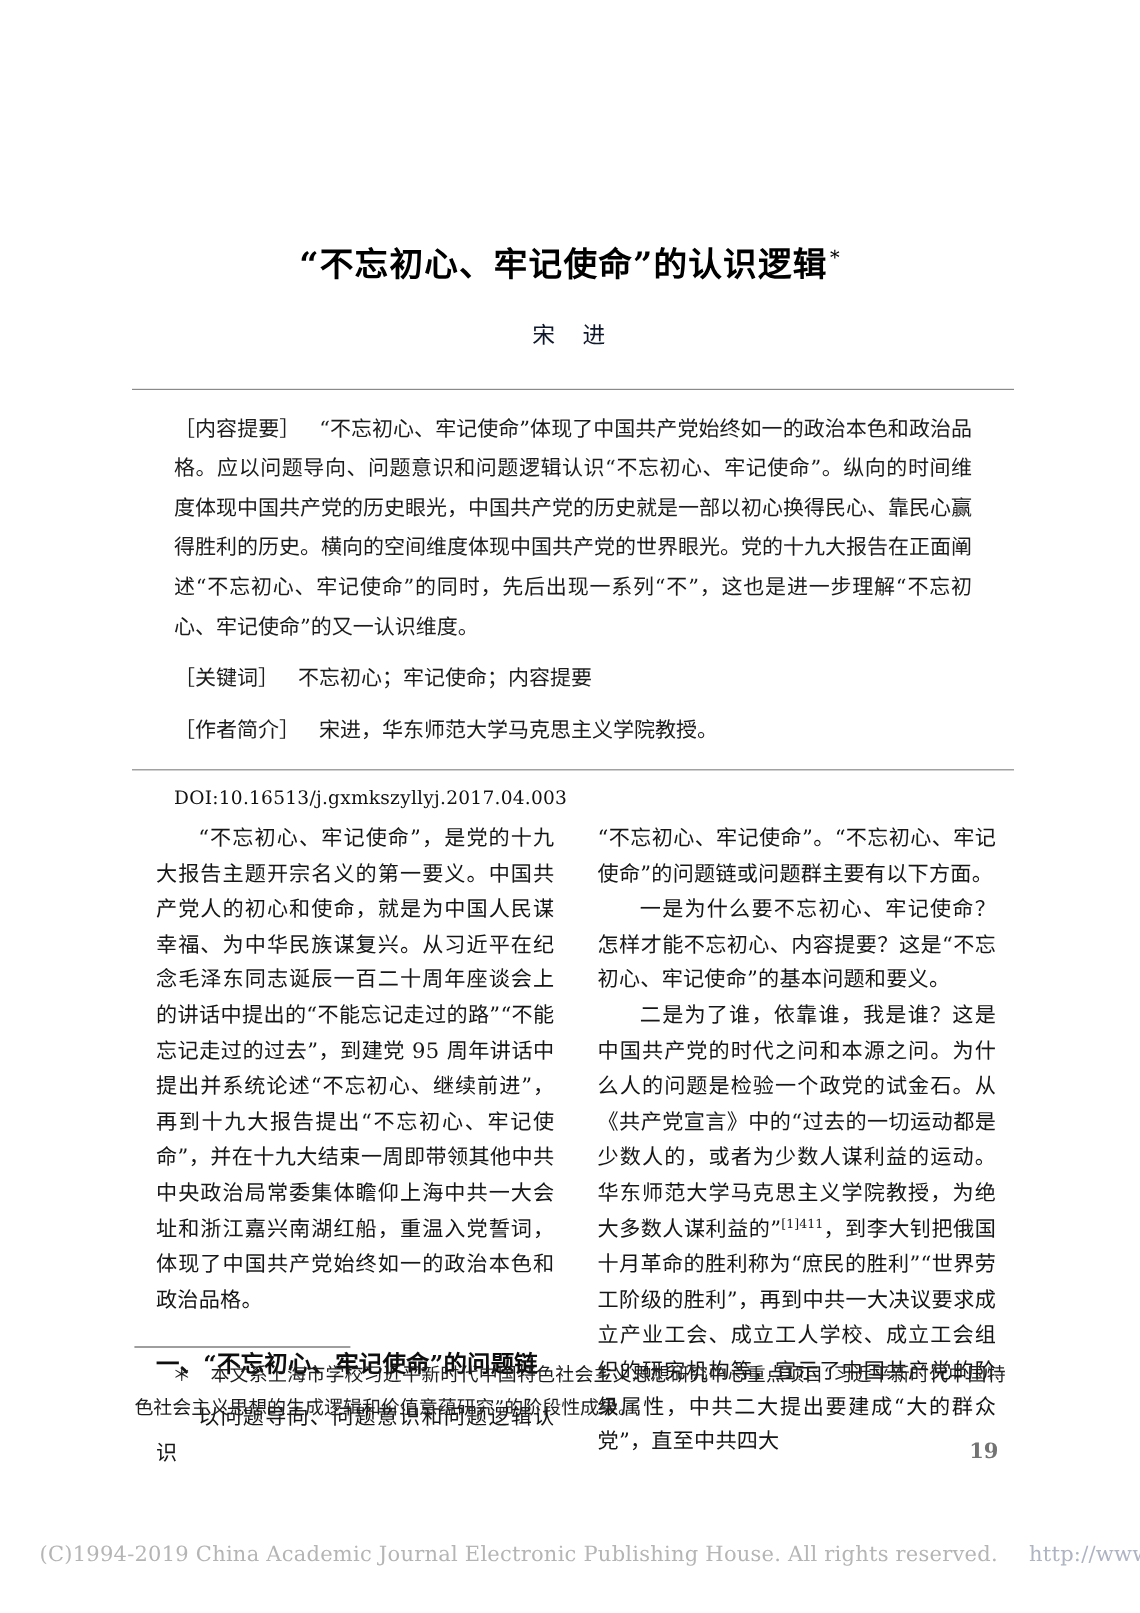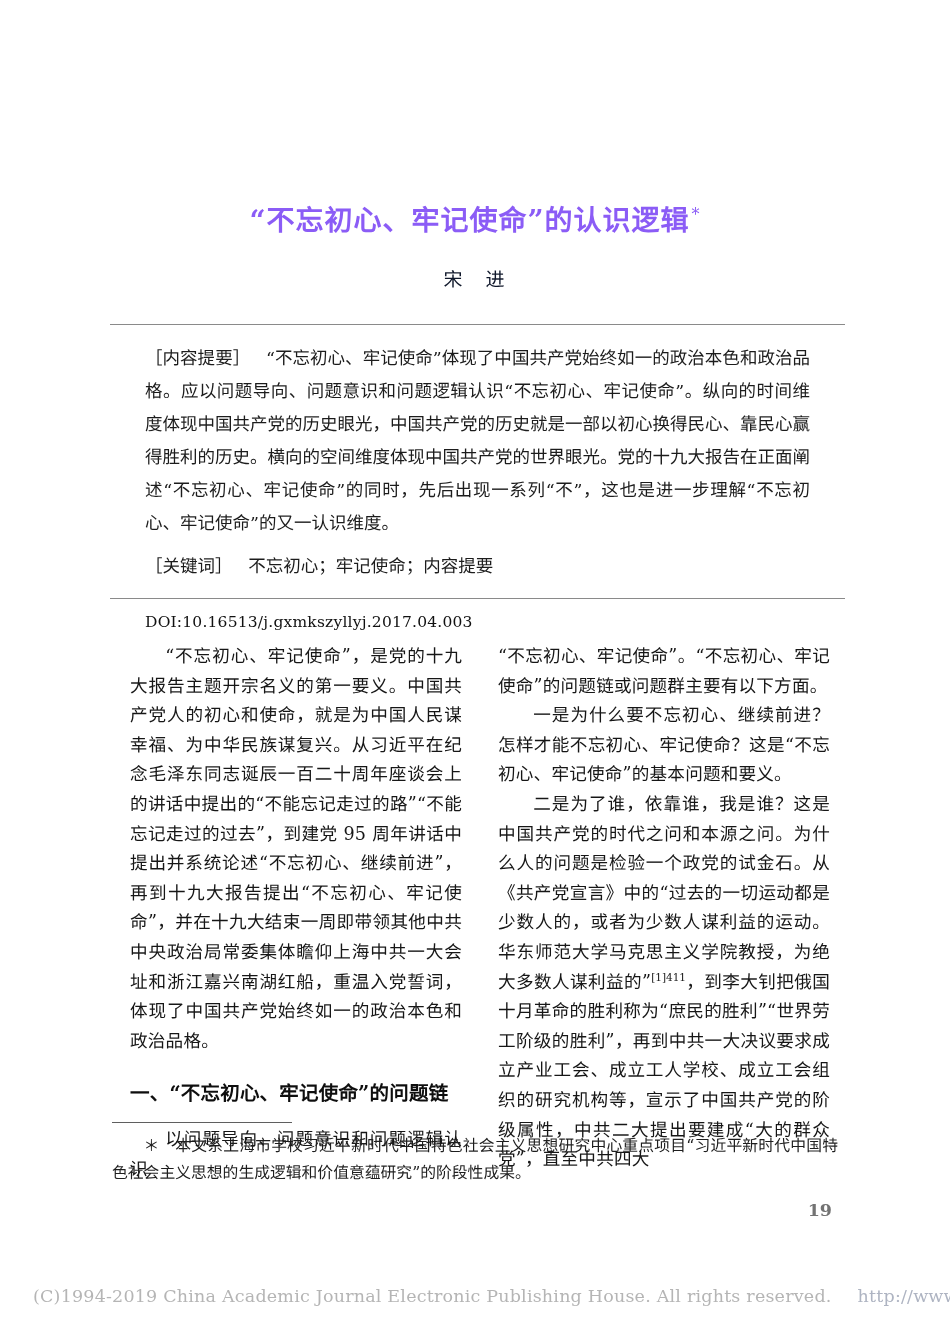--- a/index.html
+++ b/index.html
@@ -11,21 +11,21 @@
     -webkit-font-smoothing: antialiased;
   }
   .page { position: relative; width: 950px; height: 1344px; overflow: hidden; background: #fff; }
 
   
   .title {
     margin: 0; padding-top: 198px;
     text-align: center;
     font-size: 28px; font-weight: 700;
     letter-spacing: 1px;
-    color: #8b5cf6;
+    color: #000000;
   }
   .title sup { font-size: 16px; font-weight: 400; vertical-align: super; margin-left: 2px; }
   .author {
     margin-top: 26px;
     text-align: center;
     font-size: 19px; letter-spacing: 2px; color: #0f172a;
   }
 
   .rule-full {
     border: none; border-top: 1px solid #8a8a8a;
@@ -110,35 +110,36 @@
 
   <div class="author">宋　进</div>
 
   <hr class="rule-full rule-1">
 
   <div class="meta-block">
     <p class="meta-para"><span class="meta-label">［内容提要］</span><span>“不忘初心、牢记使命”体现了中国共产党始终如一的政治本色和政治品格。应以问题导向、问题意识和问题逻辑认识“不忘初心、牢记使命”。纵向的时间维度体现中国共产党的历史眼光，中国共产党的历史就是一部以初心换得民心、靠民心赢得胜利的历史。横向的空间维度体现中国共产党的世界眼光。党的十九大报告在正面阐述“不忘初心、牢记使命”的同时，先后出现一系列“不”，这也是进一步理解“不忘初心、牢记使命”的又一认识维度。</span></p>
 
     <p class="meta-para meta-single"><span class="meta-label">［关键词］</span><span>不忘初心；牢记使命；内容提要</span></p>
 
+    <p class="meta-para meta-single"><span class="meta-label">［作者简介］</span><span>宋进，华东师范大学马克思主义学院教授。</span></p>
   </div>
 
   <hr class="rule-full rule-2">
 
   <div class="doi-line">DOI:10.16513/j.gxmkszyllyj.2017.04.003</div>
 
   <div class="columns">
     <div class="col">
       <p class="body-para indent">“不忘初心、牢记使命”，是党的十九大报告主题开宗名义的第一要义。中国共产党人的初心和使命，就是为中国人民谋幸福、为中华民族谋复兴。从习近平在纪念毛泽东同志诞辰一百二十周年座谈会上的讲话中提出的“不能忘记走过的路”“不能忘记走过的过去”，到建党 95 周年讲话中提出并系统论述“不忘初心、继续前进”，再到十九大报告提出“不忘初心、牢记使命”，并在十九大结束一周即带领其他中共中央政治局常委集体瞻仰上海中共一大会址和浙江嘉兴南湖红船，重温入党誓词，体现了中国共产党始终如一的政治本色和政治品格。</p>
       <h2 class="section-heading">一、“不忘初心、牢记使命”的问题链</h2>
       <p class="body-para indent">以问题导向、问题意识和问题逻辑认识</p>
     </div>
     <div class="col">
       <p class="body-para">“不忘初心、牢记使命”。“不忘初心、牢记使命”的问题链或问题群主要有以下方面。</p>
-      <p class="body-para indent">一是为什么要不忘初心、继续前进？怎样才能不忘初心、牢记使命？这是“不忘初心、牢记使命”的基本问题和要义。</p>
+      <p class="body-para indent">一是为什么要不忘初心、牢记使命？怎样才能不忘初心、内容提要？这是“不忘初心、牢记使命”的基本问题和要义。</p>
       <p class="body-para indent"><span>二是为了谁，依靠谁，我是谁？这是中国共产党的时代之问和本源之问。为什么人的问题是检验一个政党的试金石。从《共产党宣言》中的“过去的一切运动都是少数人的，或者为少数人谋利益的运动。华东师范大学马克思主义学院教授，为绝大多数人谋利益的”</span><sup class="cite-sup">[1]411</sup><span>，到李大钊把俄国十月革命的胜利称为“庶民的胜利”“世界劳工阶级的胜利”，再到中共一大决议要求成立产业工会、成立工人学校、成立工会组织的研究机构等，宣示了中国共产党的阶级属性，中共二大提出要建成“大的群众党”，直至中共四大</span></p>
     </div>
   </div>
 
   <div class="footnote">
     <hr class="footnote-rule">
     <p class="footnote-para"><span class="fn-marker">＊</span><span>本文系上海市学校习近平新时代中国特色社会主义思想研究中心重点项目“习近平新时代中国特色社会主义思想的生成逻辑和价值意蕴研究”的阶段性成果。</span></p>
   </div>
 
   <div class="page-number">19</div>

